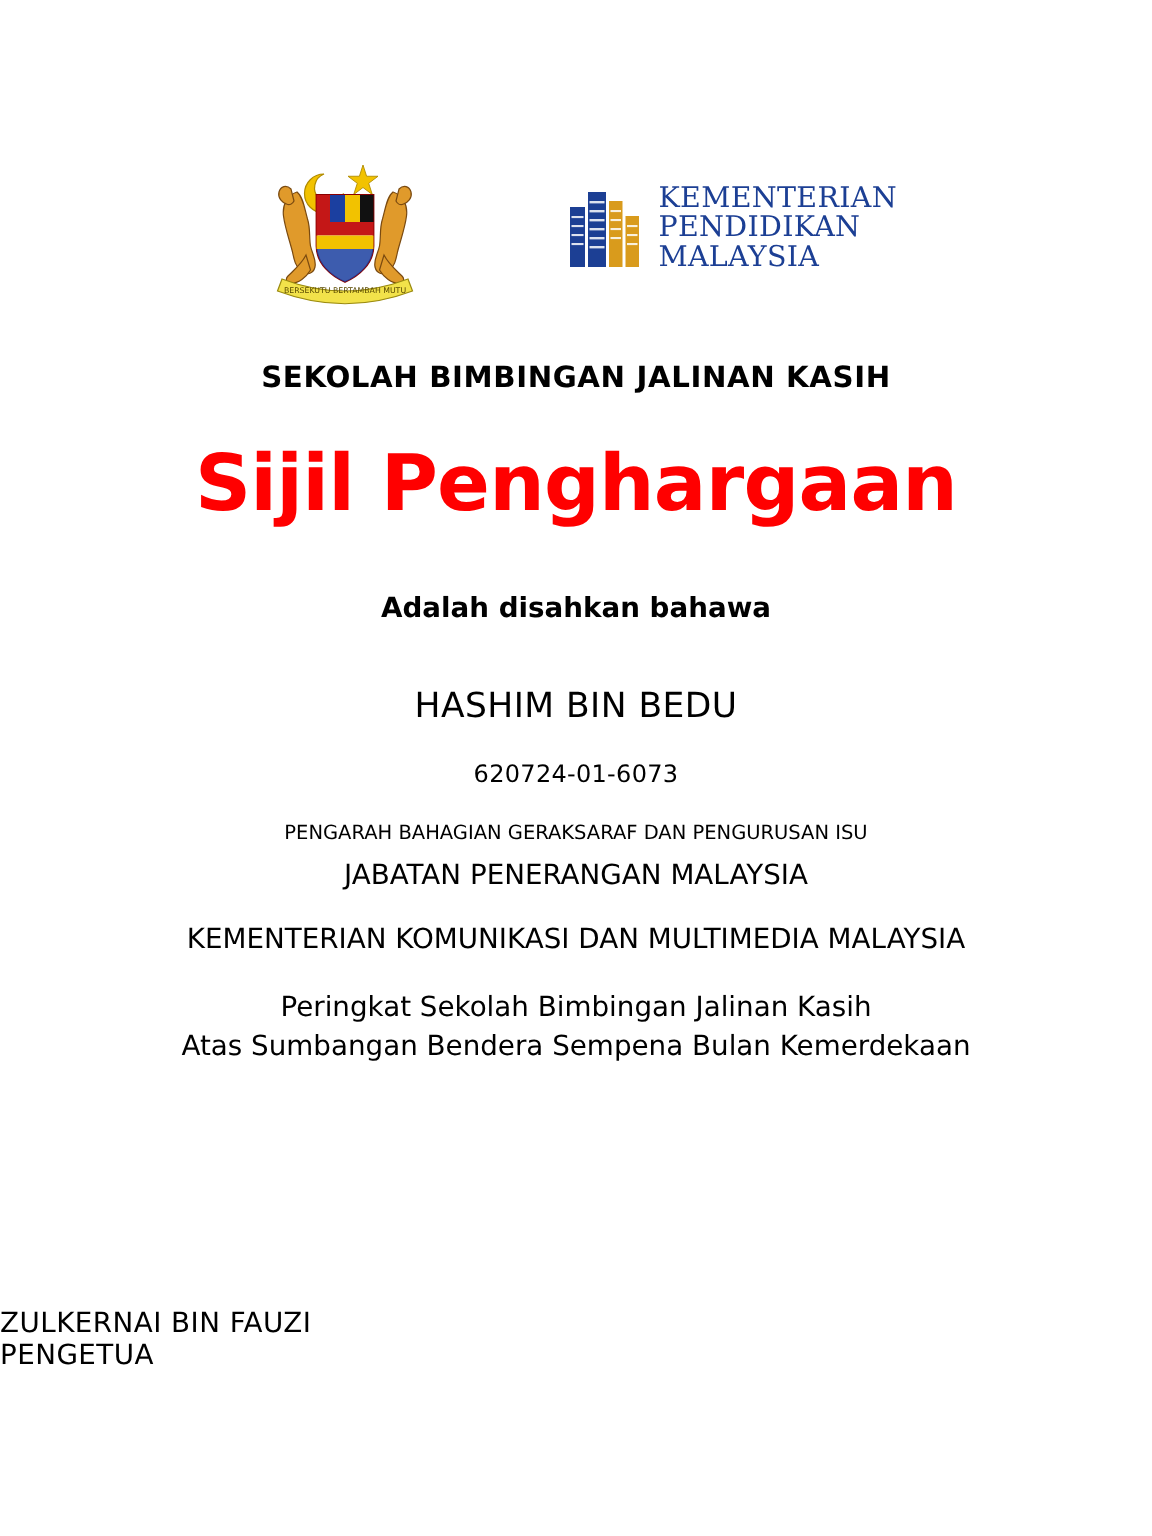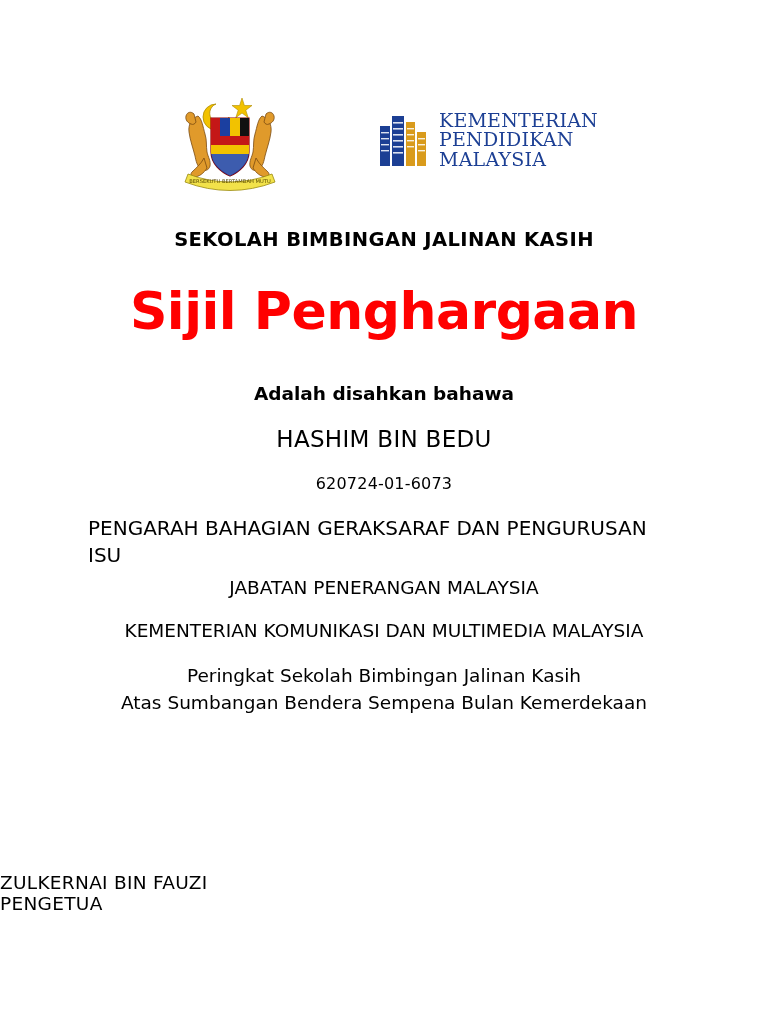--- a/index.html
+++ b/index.html
@@ -12,21 +12,21 @@
     height: 1024px;
     font-family: "DejaVu Sans", sans-serif;
     color: #000000;
     overflow: hidden;
   }
   .page {
     width: 768px;
     height: 736px;
     position: relative;
     box-sizing: border-box;
-    padding: 0 48px;
+    padding: 12px 48px;
   }
 
   
   .logo-row {
     display: flex;
     justify-content: center;
     align-items: center;
     gap: 78px;
     padding-top: 86px;
     height: 108px;
@@ -85,32 +85,32 @@
   }
   .intro {
     text-align: center;
     font-size: 18.5px;
     margin-top: 42px;
     font-weight: bold;
   }
   .recipient-name {
     text-align: center;
     font-size: 23px;
-    margin-top: 22px;
+    margin-top: 42px;
     letter-spacing: 0.3px;
   }
   .ic-number {
     text-align: center;
     font-size: 16px;
     margin-top: 22px;
     letter-spacing: 0.2px;
   }
   .position {
-    text-align: left;
-    font-size: 20px;
+    text-align: center;
+    font-size: 13px;
     margin-top: 22px;
     line-height: 1.35;
     padding: 0 40px;
   }
   .department {
     text-align: center;
     font-size: 18.5px;
     margin-top: 8px;
   }
   .ministry {

